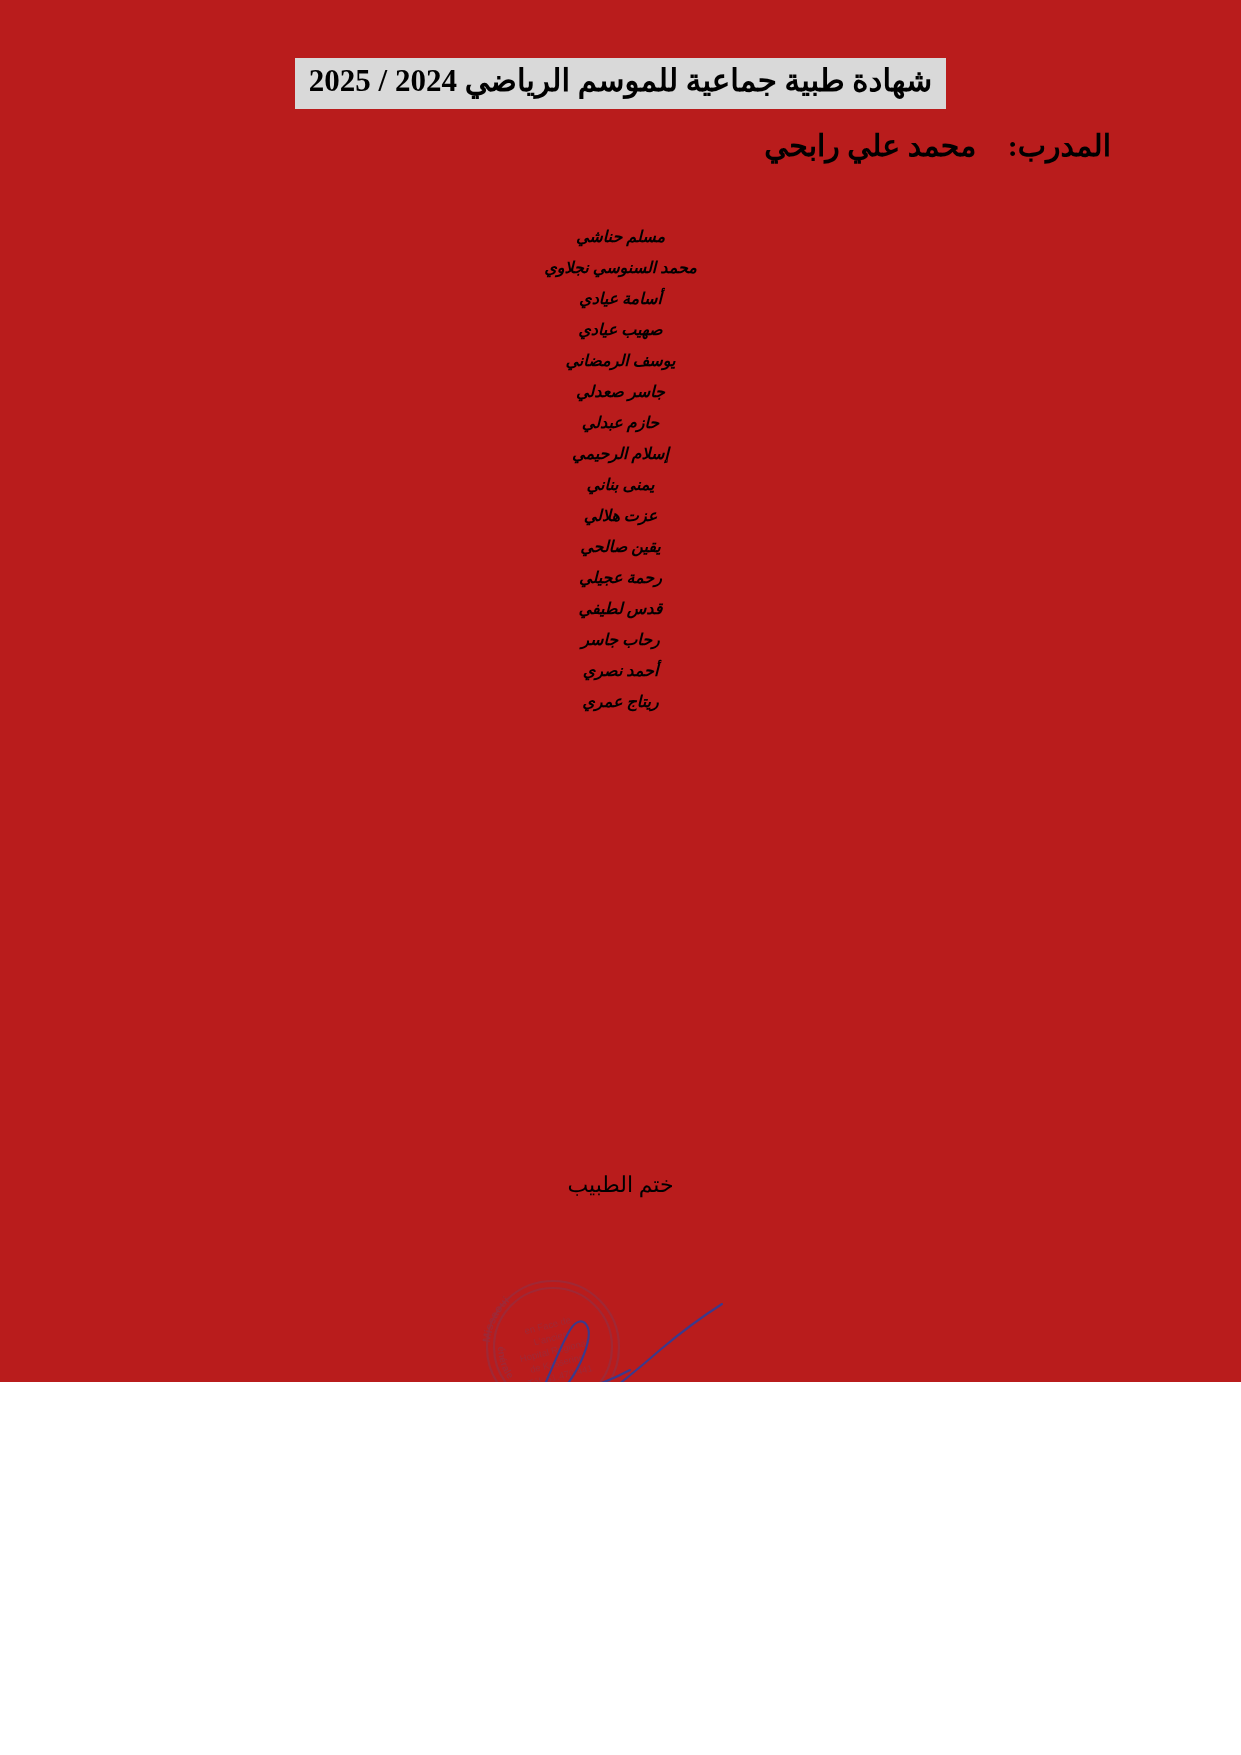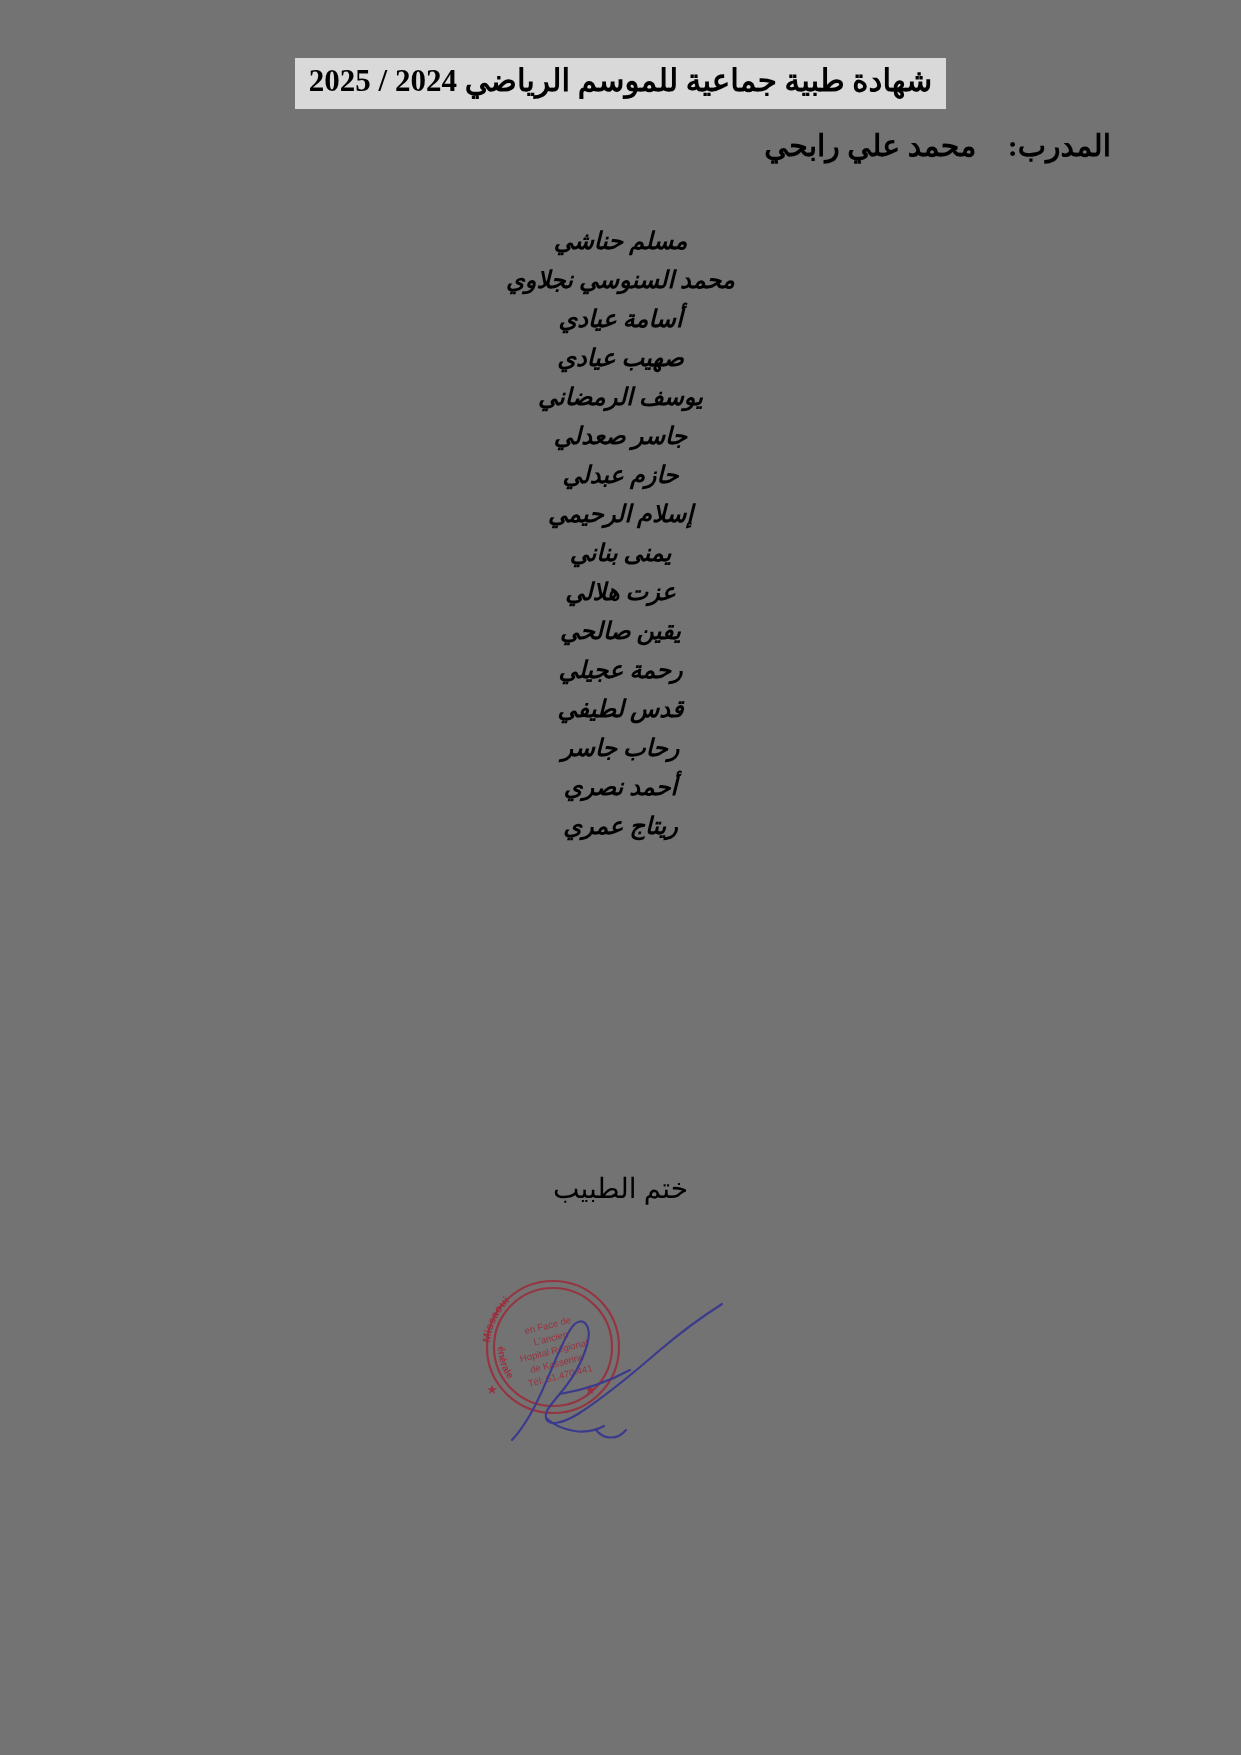--- a/index.html
+++ b/index.html
@@ -7,23 +7,23 @@
     padding: 0;
     background: #ffffff;
   }
   body {
     font-family: "Liberation Serif", "DejaVu Serif", serif;
     color: #000000;
   }
   .page {
     position: relative;
     width: 1241px;
-    height: 1755px;
+    height: 1382px;
     margin: 0 auto;
-    background: #737373;
+    background: #b91c1c;
     overflow: hidden;
   }
 
   
   .title-wrap {
     position: absolute;
     top: 58px;
     left: 0;
     right: 0;
     text-align: center;
@@ -60,36 +60,36 @@
   
   .names {
     position: absolute;
     top: 222px;
     left: 0;
     right: 0;
     text-align: center;
     direction: rtl;
   }
   .name-item {
-    font-size: 24px;
+    font-size: 16px;
     font-weight: bold;
     font-style: italic;
     line-height: 1.0;
     padding: 7px 0 8px 0;
     letter-spacing: 0.5px;
   }
 
   
   .stamp-label {
     position: absolute;
     top: 1172px;
     left: 0;
     right: 0;
     text-align: center;
-    font-size: 28px;
+    font-size: 22px;
     direction: rtl;
   }
 
   
   .stamp {
     position: absolute;
     top: 1262px;
     left: 468px;
     width: 170px;
     height: 170px;

